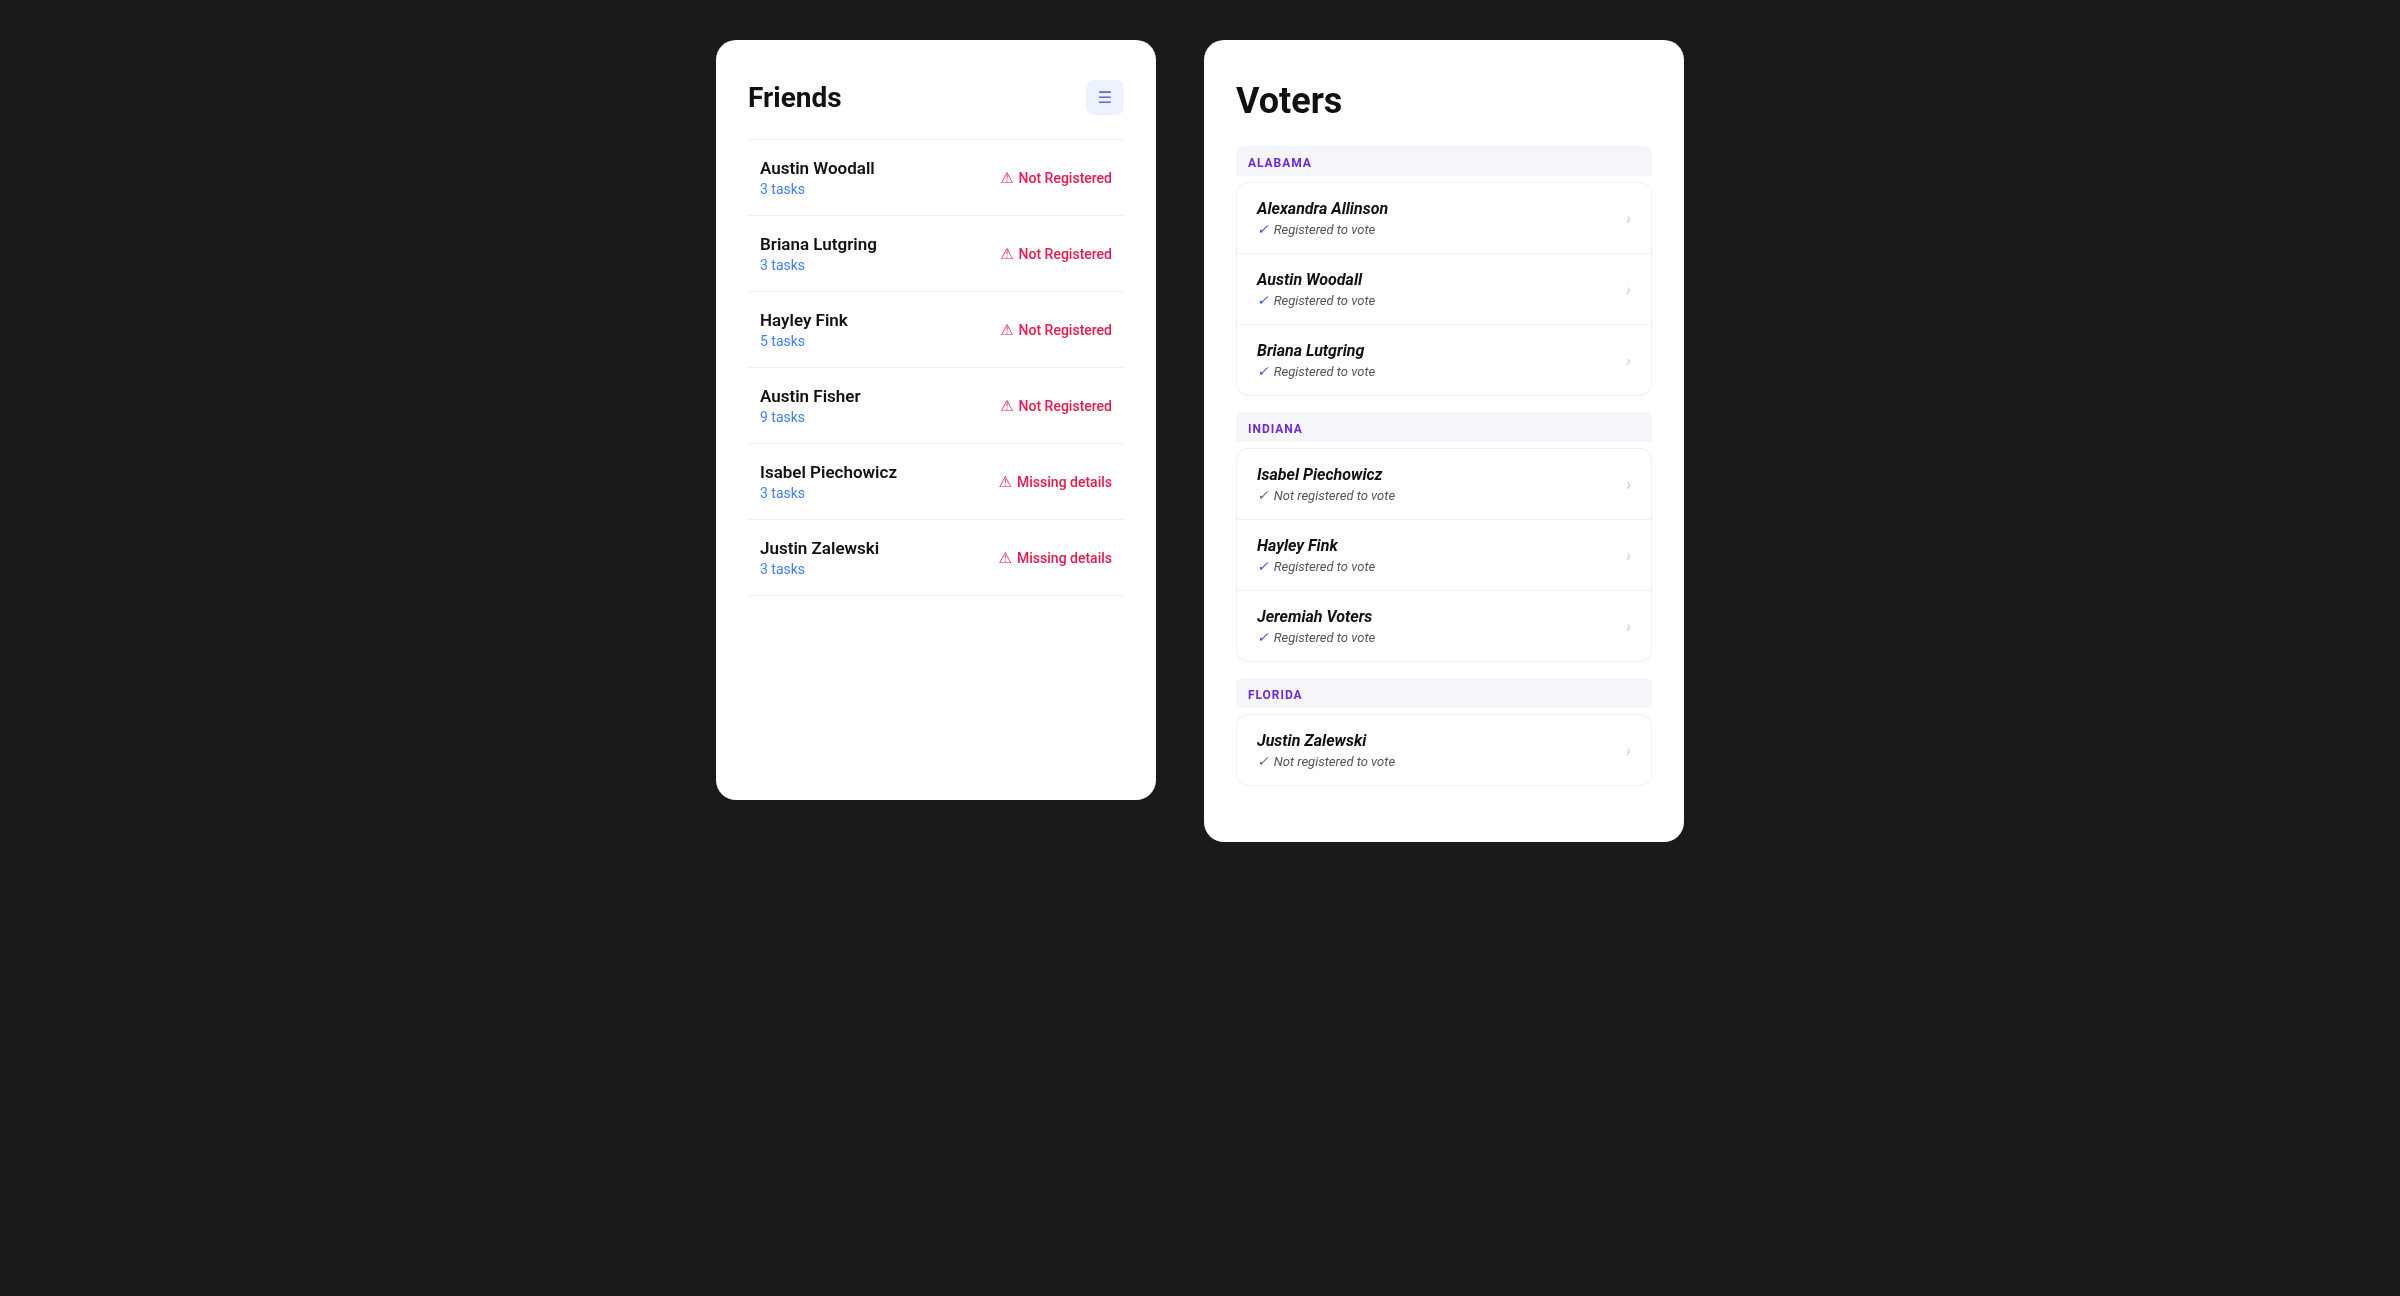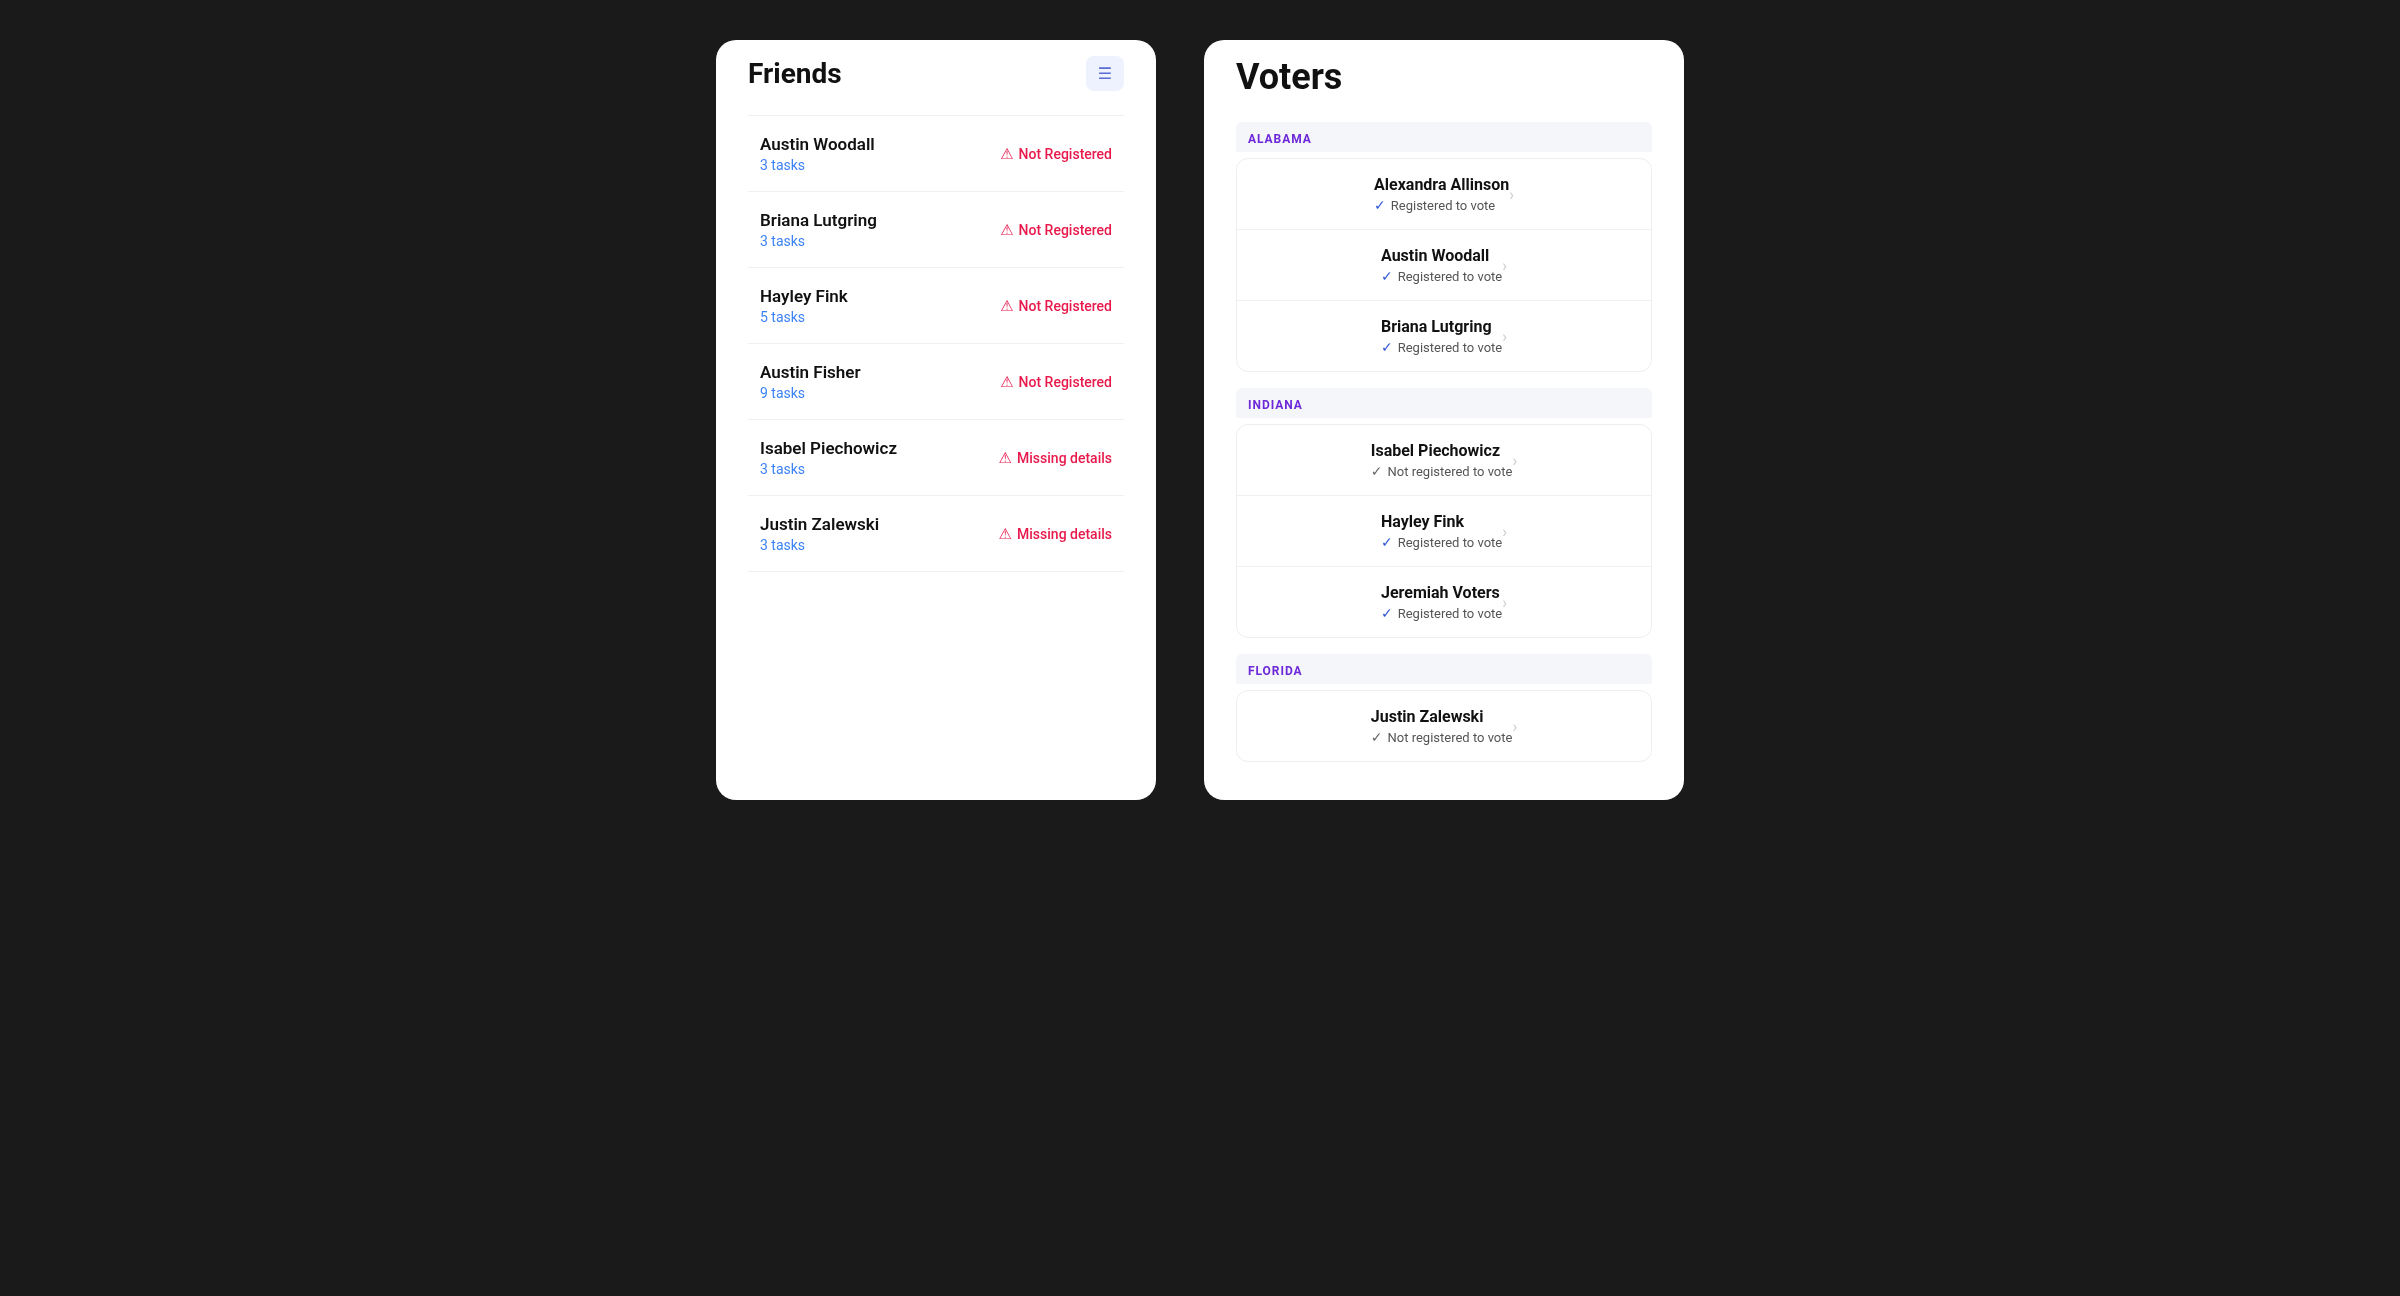--- a/index.html
+++ b/index.html
@@ -11,21 +11,21 @@
       align-items: flex-start;
       justify-content: center;
       gap: 48px;
       padding: 40px 80px;
       min-height: 100vh;
     }
 
     .card {
       background: #ffffff;
       border-radius: 20px;
-      padding: 16px 32px;
+      padding: 40px 32px;
       width: 440px;
       min-height: 760px;
     }
 
     
     .friends-card .card-header {
       display: flex;
       align-items: center;
       justify-content: space-between;
       margin-bottom: 24px;
@@ -131,23 +131,24 @@
       border-radius: 12px;
       overflow: hidden;
       margin-top: 6px;
       margin-bottom: 16px;
     }
 
     .voter-item {
       padding: 16px 20px;
       display: flex;
       align-items: center;
-      justify-content: center;
+      justify-content: space-between;
       border-bottom: 1px solid #f0f0f0;
       cursor: pointer;
+      font-style: italic;
     }
 
     .voter-item:last-child {
       border-bottom: none;
     }
 
     .voter-info .voter-name {
       font-size: 16px;
       font-weight: 700;
       color: #111;

